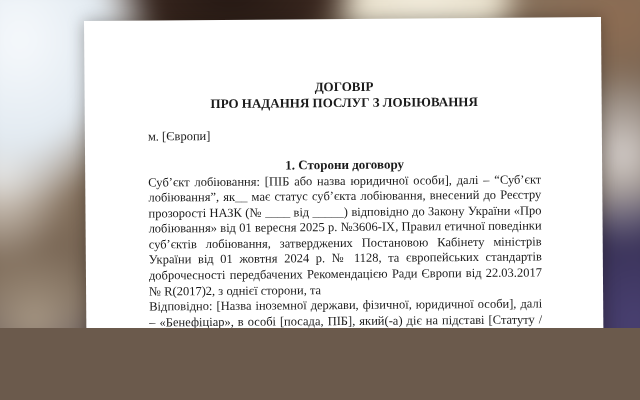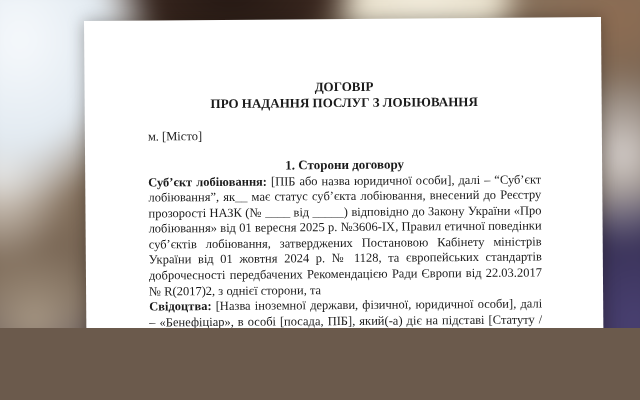--- a/index.html
+++ b/index.html
@@ -36,39 +36,39 @@
     font-family:"Liberation Serif","DejaVu Serif",serif;
     font-size:12.5px;
   }
 
   .doc-title{margin-top:60px;text-align:center;font-weight:bold;font-size:13px;line-height:16px;}
   .dateline{margin-top:16px;display:flex;justify-content:space-between;line-height:16px;}
   .sec-heading{margin-top:14px;text-align:center;font-weight:bold;font-size:13px;line-height:16px;}
   .para{margin:0;text-align:justify;line-height:15.6px;}
   .para.first{margin-top:0.5px;}
   .para.gap{margin-top:16px;}
-  .lead{font-weight:bold;}
+  .lead{font-weight:normal;}
 </style>
 </head>
 <body>
 
 <div class="scene">
   <div class="bg"></div>
 
   <div class="page">
     <div class="doc-title">
       <div>ДОГОВІР</div>
       <div>ПРО НАДАННЯ ПОСЛУГ З ЛОБІЮВАННЯ</div>
     </div>
 
     <div class="dateline">
-      <span>м. [Місто]</span>
+      <span>м. [Європи]</span>
     </div>
 
     <div class="sec-heading">1. Сторони договору</div>
 
     <p class="para first"><span class="lead">Суб’єкт лобіювання:</span><span> [ПІБ або назва юридичної особи], далі – “Суб’єкт лобіювання”, як__ має статус суб’єкта лобіювання, внесений до Реєстру прозорості НАЗК (№ ____ від _____) відповідно до Закону України «Про лобіювання» від 01 вересня 2025 р. №3606-IX, Правил етичної поведінки суб’єктів лобіювання, затверджених Постановою Кабінету міністрів України від 01 жовтня 2024 р. № 1128, та європейських стандартів доброчесності передбачених Рекомендацією Ради Європи від 22.03.2017 № R(2017)2, з однієї сторони, та</span></p>
 
-    <p class="para"><span class="lead">Свідоцтва:</span><span> [Назва іноземної держави, фізичної, юридичної особи], далі – «Бенефіціар», в особі [посада, ПІБ], який(-а) діє на підставі [Статуту / Свідоцтва про реєстрацію], з іншої сторони, далі кожен окремо – «Сторона», а разом «Сторони», уклали цей Договір про надання послуг з лобіювання (далі – «Договір») про наступне.</span></p>
+    <p class="para"><span class="lead">Відповідно:</span><span> [Назва іноземної держави, фізичної, юридичної особи], далі – «Бенефіціар», в особі [посада, ПІБ], який(-а) діє на підставі [Статуту / Свідоцтва про реєстрацію], з іншої сторони, далі кожен окремо – «Сторона», а разом «Сторони», уклали цей Договір про надання послуг з лобіювання (далі – «Договір») про наступне.</span></p>
 
     <p class="para gap">Преамбула: Відповідно до Закону України «Про лобіювання» та з урахуванням європейських стандартів прозорості й антикорупційних принципів, зокрема Рекомендації Ради Європи № R(2017)2, Сторони домовилися про надання Суб’єктом</p>
   </div>
 </div>
 
 </body></html>

